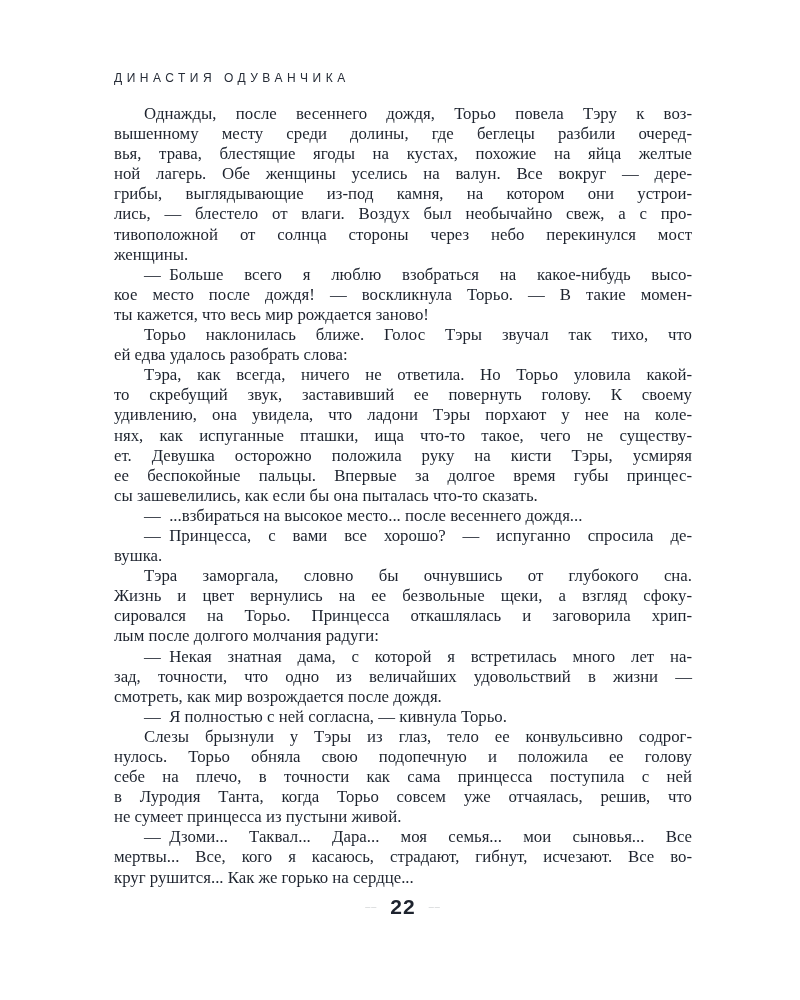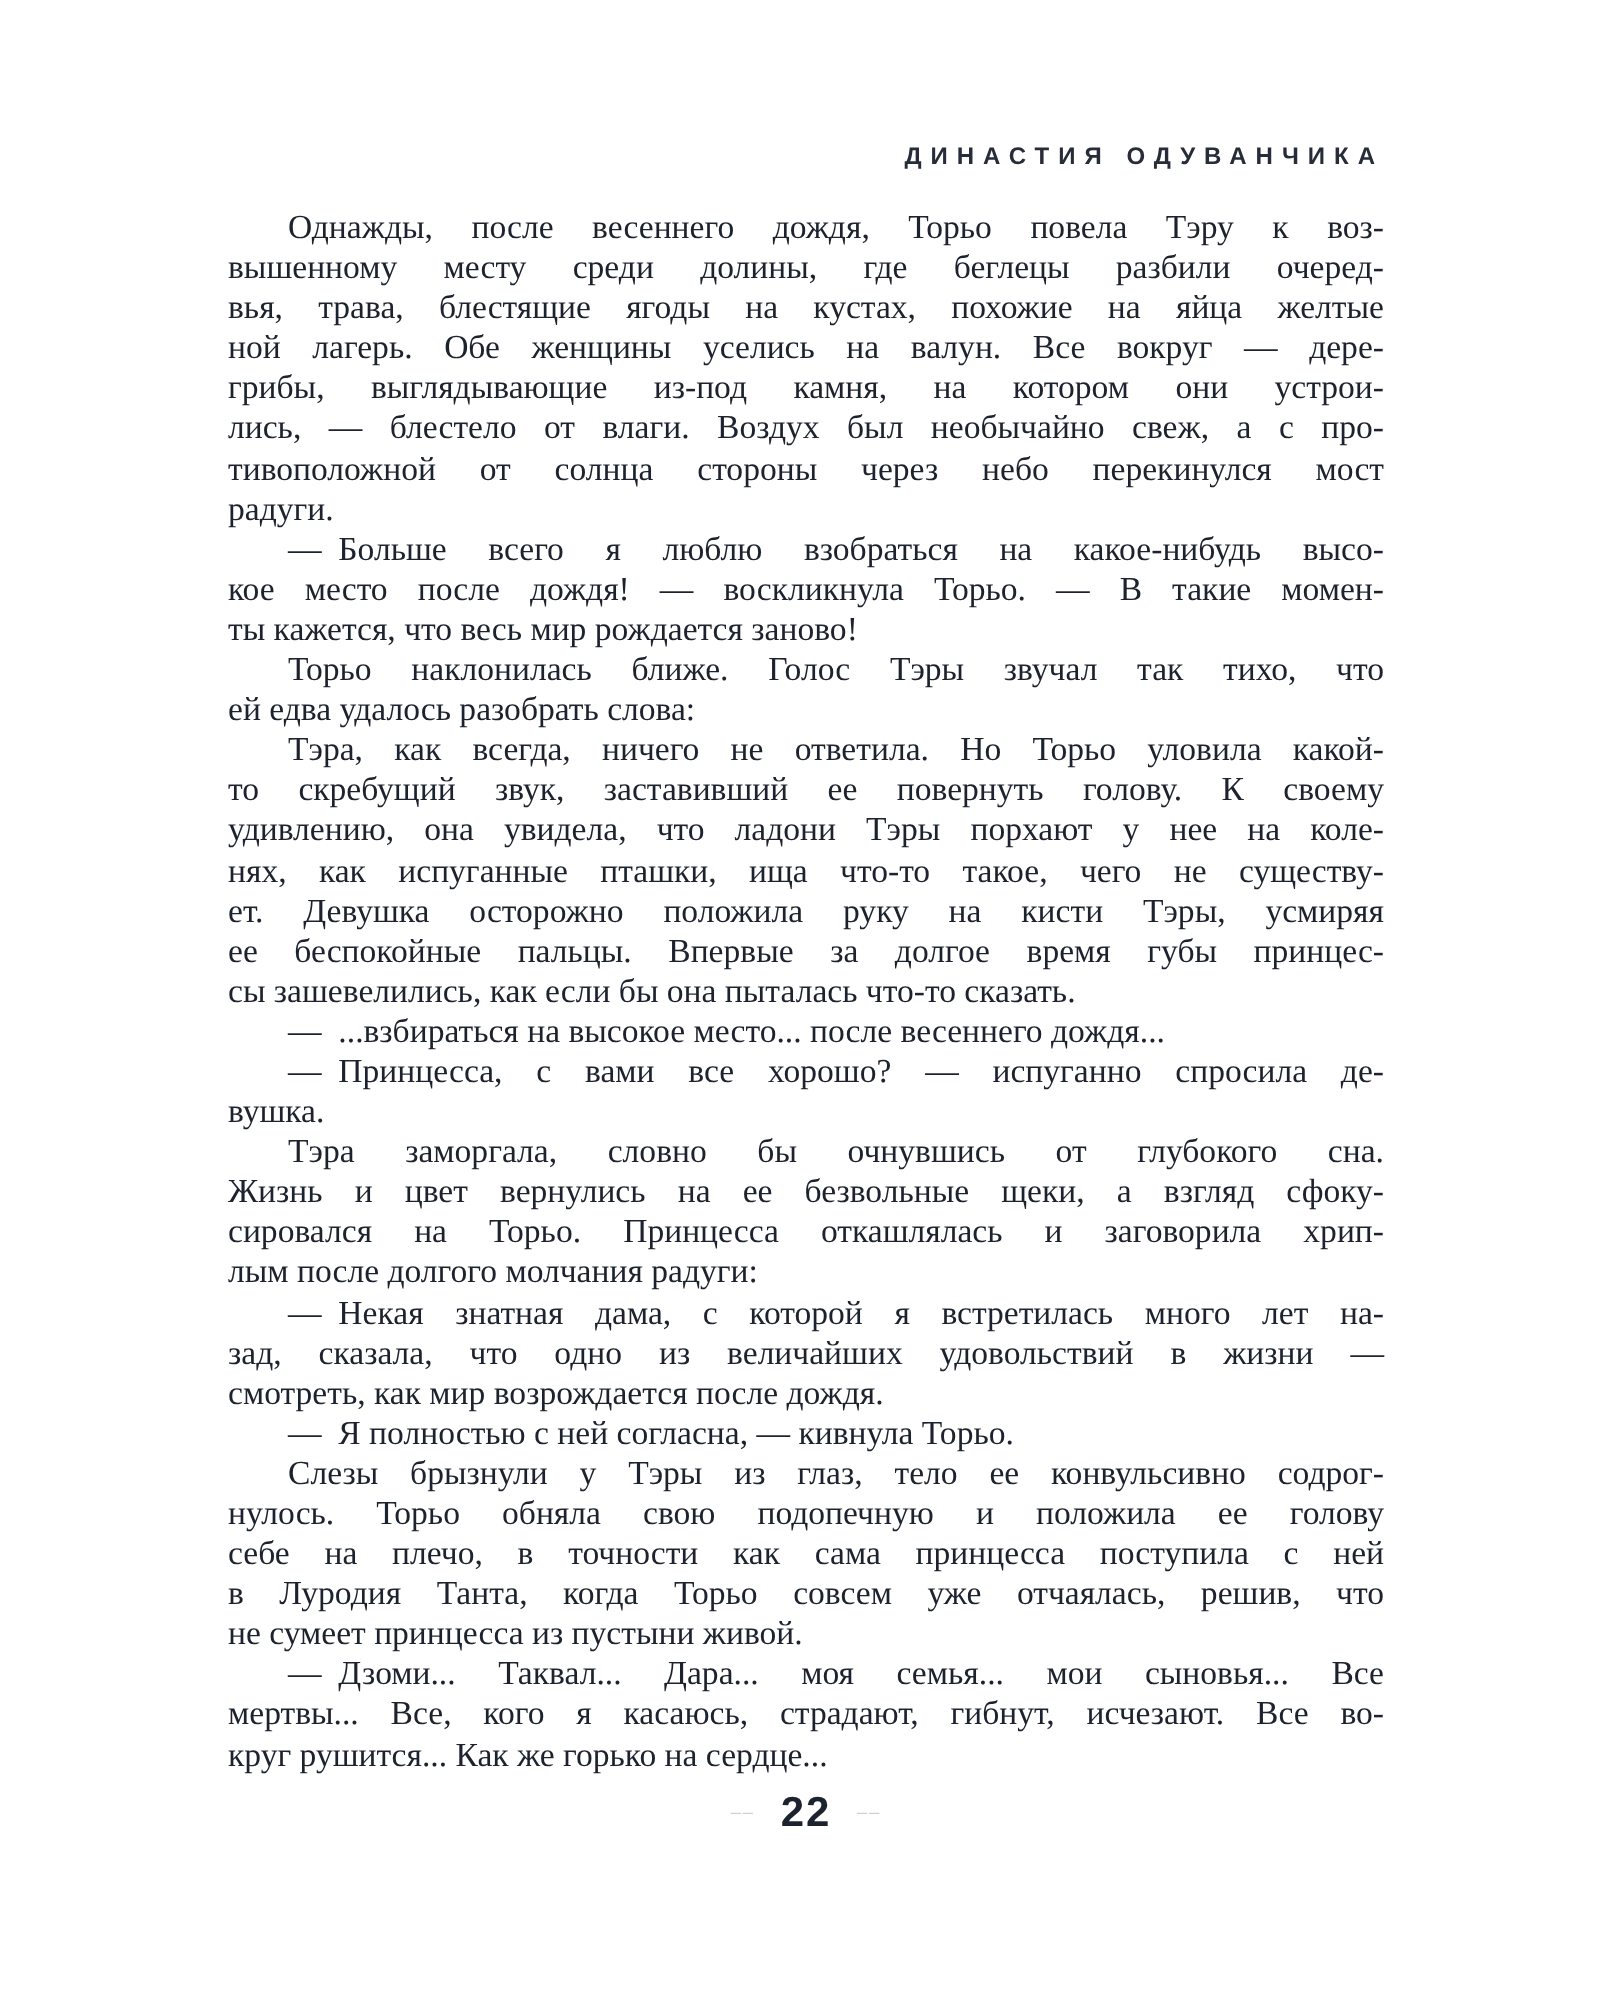--- a/index.html
+++ b/index.html
@@ -13,24 +13,24 @@
     height: 1000px;
     background: #ffffff;
     overflow: hidden;
     font-family: "Liberation Serif", serif;
     color: #1d232e;
   }
   .running-head {
     margin-top: 71px;
     width: 578px;
     margin-left: 114px;
-    text-align: right;
+    text-align: left;
     font-family: "Liberation Sans", sans-serif;
     font-size: 12px;
-    font-weight: 700;
+    font-weight: 400;
     letter-spacing: 4.5px;
     color: #272d38;
     line-height: 14px;
     white-space: nowrap;
   }
   .body-text {
     width: 578px;
     margin-left: 114px;
     margin-top: 19px;
   }
@@ -87,21 +87,21 @@
 
   <div class="body-text">
       <div class="para">
         <div class="line line-just line-first">Однажды, после весеннего дождя, Торьо повела Тэру к воз-</div>
         <div class="line line-just">вышенному месту среди долины, где беглецы разбили очеред-</div>
         <div class="line line-just">вья, трава, блестящие ягоды на кустах, похожие на яйца желтые</div>
         <div class="line line-just">ной лагерь. Обе женщины уселись на валун. Все вокруг — дере-</div>
         <div class="line line-just">грибы, выглядывающие из-под камня, на котором они устрои-</div>
         <div class="line line-just">лись, — блестело от влаги. Воздух был необычайно свеж, а с про-</div>
         <div class="line line-just">тивоположной от солнца стороны через небо перекинулся мост</div>
-        <div class="line line-last">радуги.</div>
+        <div class="line line-last">женщины.</div>
       </div>
       <div class="para">
         <div class="line line-just line-first">— Больше всего я люблю взобраться на какое-нибудь высо-</div>
         <div class="line line-just">кое место после дождя! — воскликнула Торьо. — В такие момен-</div>
         <div class="line line-last">ты кажется, что весь мир рождается заново!</div>
       </div>
       <div class="para">
         <div class="line line-just line-first">Торьо наклонилась ближе. Голос Тэры звучал так тихо, что</div>
         <div class="line line-last">ей едва удалось разобрать слова:</div>
       </div>
@@ -122,21 +122,21 @@
         <div class="line line-last">вушка.</div>
       </div>
       <div class="para">
         <div class="line line-just line-first">Тэра заморгала, словно бы очнувшись от глубокого сна.</div>
         <div class="line line-just">Жизнь и цвет вернулись на ее безвольные щеки, а взгляд сфоку-</div>
         <div class="line line-just">сировался на Торьо. Принцесса откашлялась и заговорила хрип-</div>
         <div class="line line-last">лым после долгого молчания радуги:</div>
       </div>
       <div class="para">
         <div class="line line-just line-first">— Некая знатная дама, с которой я встретилась много лет на-</div>
-        <div class="line line-just">зад, сказала, что одно из величайших удовольствий в жизни —</div>
+        <div class="line line-just">зад, точности, что одно из величайших удовольствий в жизни —</div>
         <div class="line line-last">смотреть, как мир возрождается после дождя.</div>
       </div>
       <div class="para">
         <div class="line line-last line-first">— Я полностью с ней согласна, — кивнула Торьо.</div>
       </div>
       <div class="para">
         <div class="line line-just line-first">Слезы брызнули у Тэры из глаз, тело ее конвульсивно содрог-</div>
         <div class="line line-just">нулось. Торьо обняла свою подопечную и положила ее голову</div>
         <div class="line line-just">себе на плечо, в точности как сама принцесса поступила с ней</div>
         <div class="line line-just">в Луродия Танта, когда Торьо совсем уже отчаялась, решив, что</div>

